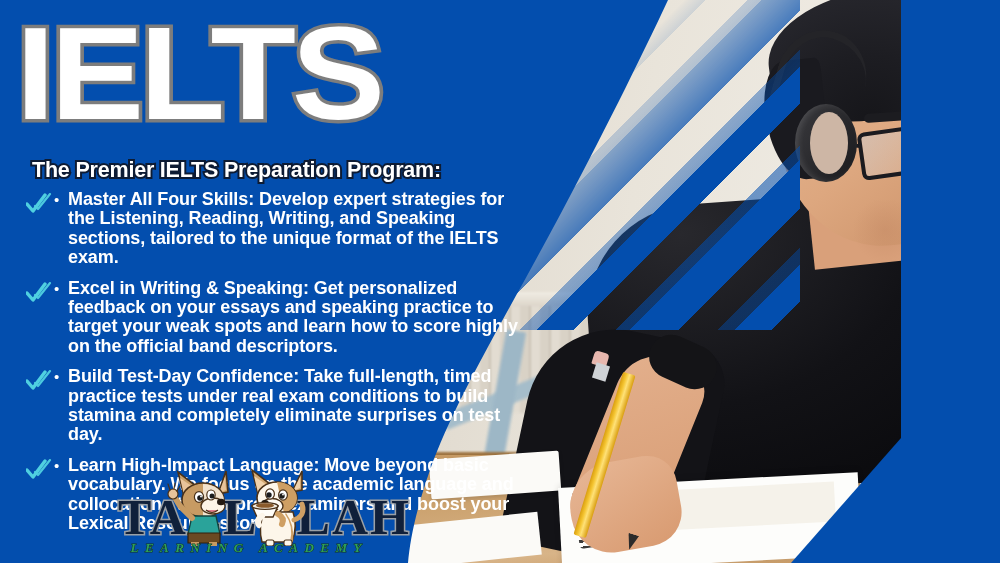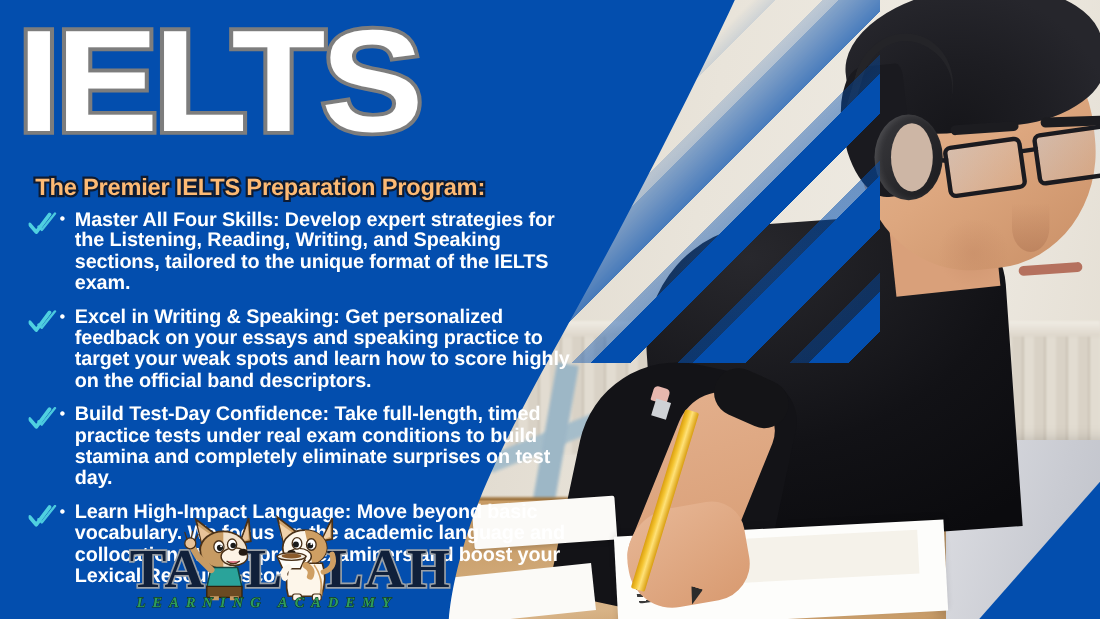--- a/index.html
+++ b/index.html
@@ -2,21 +2,21 @@
 <html><head>
 <meta charset="utf-8">
 <style>
   * { margin:0; padding:0; box-sizing:border-box; }
   html,body { width:1000px; height:563px; overflow:hidden; }
   body {
     font-family:"Liberation Sans", sans-serif;
     background:#034eae;
     position:relative;
   }
-  #stage { position:absolute; inset:0; width:1000px; height:563px; overflow:hidden; }
+  #stage { position:absolute; inset:0; width:901px; height:563px; overflow:hidden; }
 
   
   .photo-layer {
     position:absolute; top:0; left:0; width:1000px; height:563px;
   }
   .photo {
     position:absolute; top:0; left:380px; width:620px; height:563px;
     background:#e6e0d6;
     overflow:hidden;
   }
@@ -257,21 +257,21 @@
     letter-spacing:-4px;
     font-family:"Liberation Sans", sans-serif;
     -webkit-text-stroke:7px #7d7d7d;
     paint-order:stroke fill;
     transform:scaleX(1.06);
     transform-origin:left top;
   }
 
   .subtitle {
     position:absolute; left:32px; top:158px;
-    font-size:21.5px; font-weight:bold; color:#fdba74;
+    font-size:21.5px; font-weight:bold; color:#ffffff;
     letter-spacing:-.2px;
     -webkit-text-stroke:4px #0d1b33;
     paint-order:stroke fill;
   }
 
   .bullets {
     position:absolute; left:24px; top:190px; width:500px;
   }
   .bullet {
     position:relative; display:flex; align-items:flex-start;
@@ -302,21 +302,21 @@
     text-align:center;
     font-family:"Liberation Serif", serif;
     font-size:50px; font-weight:bold; line-height:1;
     color:#10203a; letter-spacing:2px;
     -webkit-text-stroke:3px #9aa0a6;
     paint-order:stroke fill;
   }
   .logo-word span { position:relative; }
   .logo-sub {
     position:absolute; left:0; top:74px; width:250px;
-    text-align:center;
+    text-align:right;
     font-family:"Liberation Serif", serif;
     font-style:italic; font-weight:bold;
     font-size:13px; color:#2e9e5b; letter-spacing:6.5px;
     -webkit-text-stroke:1px #13351f;
     paint-order:stroke fill;
   }
   .dogs { position:absolute; left:48px; top:0; width:160px; height:80px; }
 </style>
 </head>
 <body>

